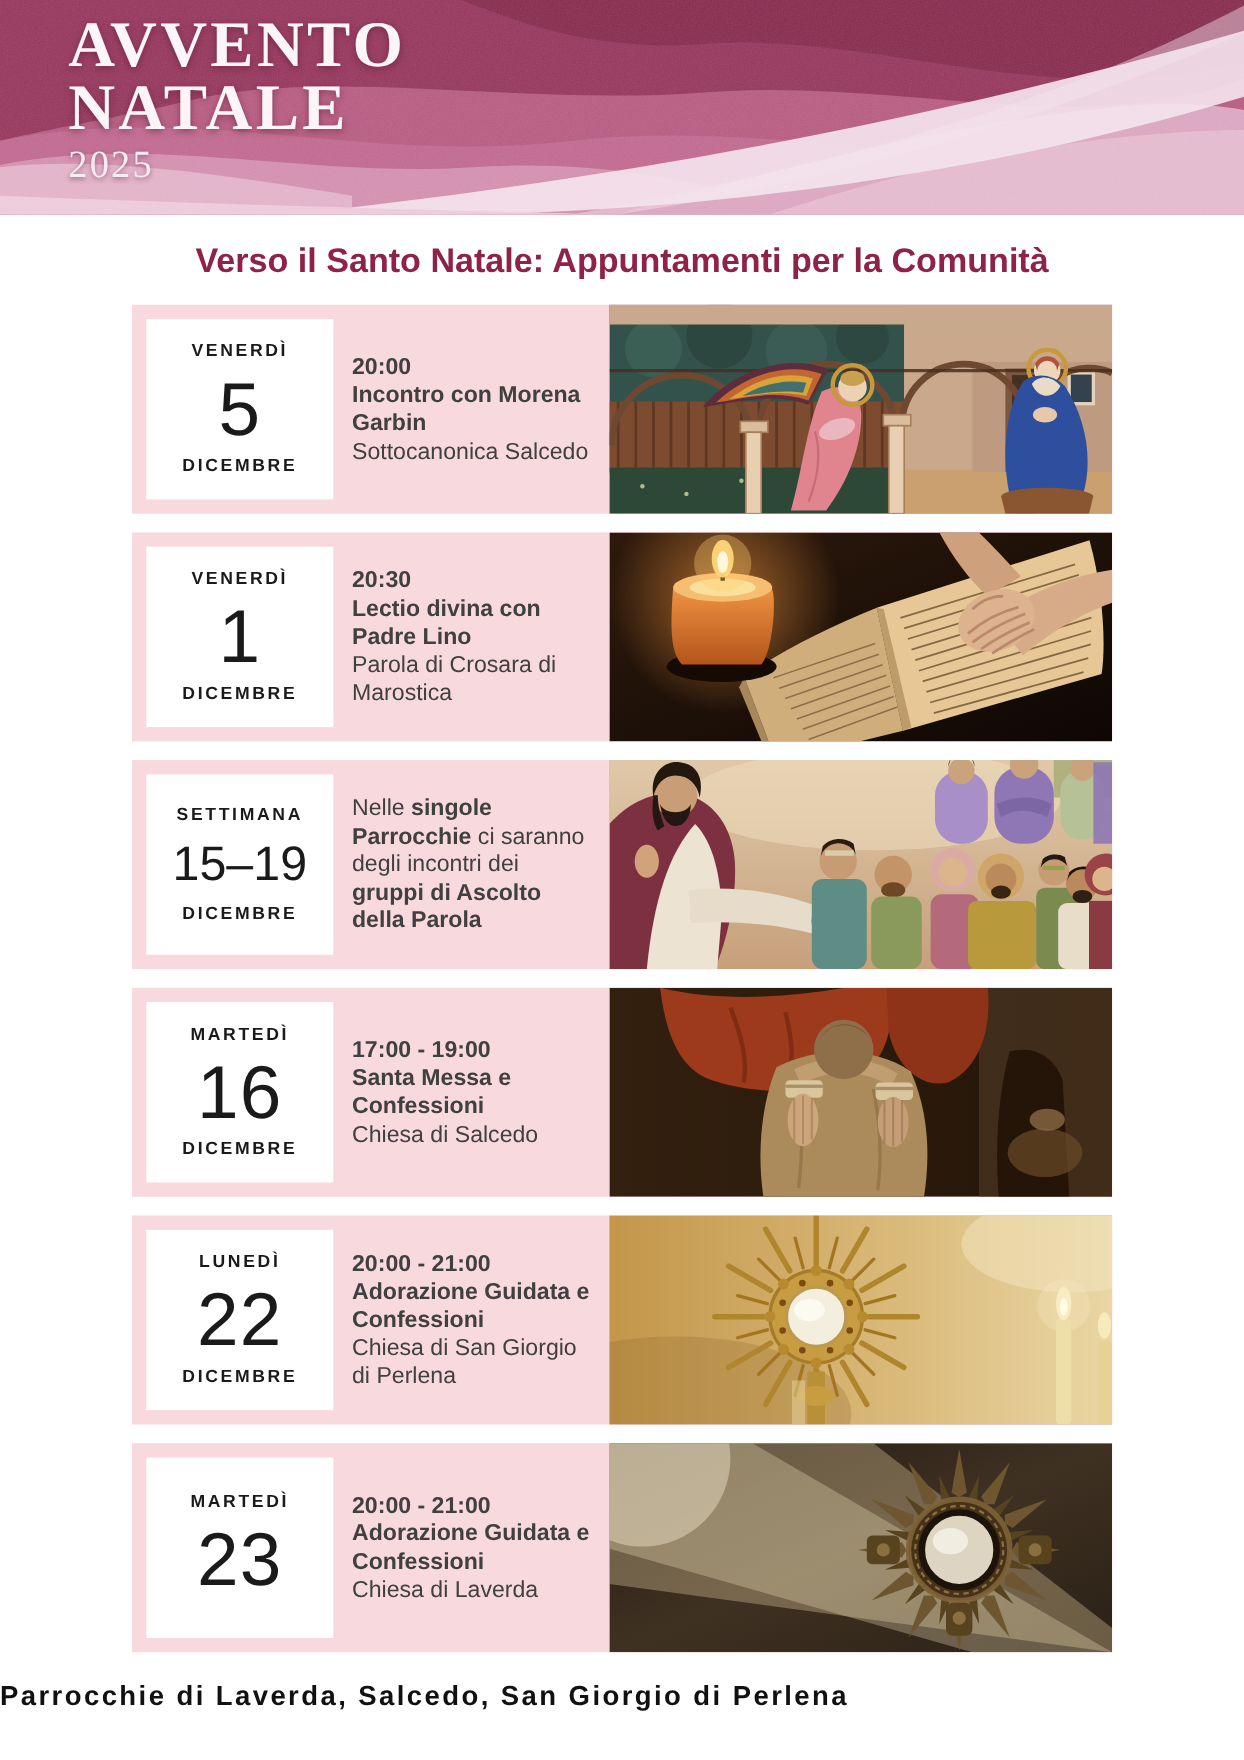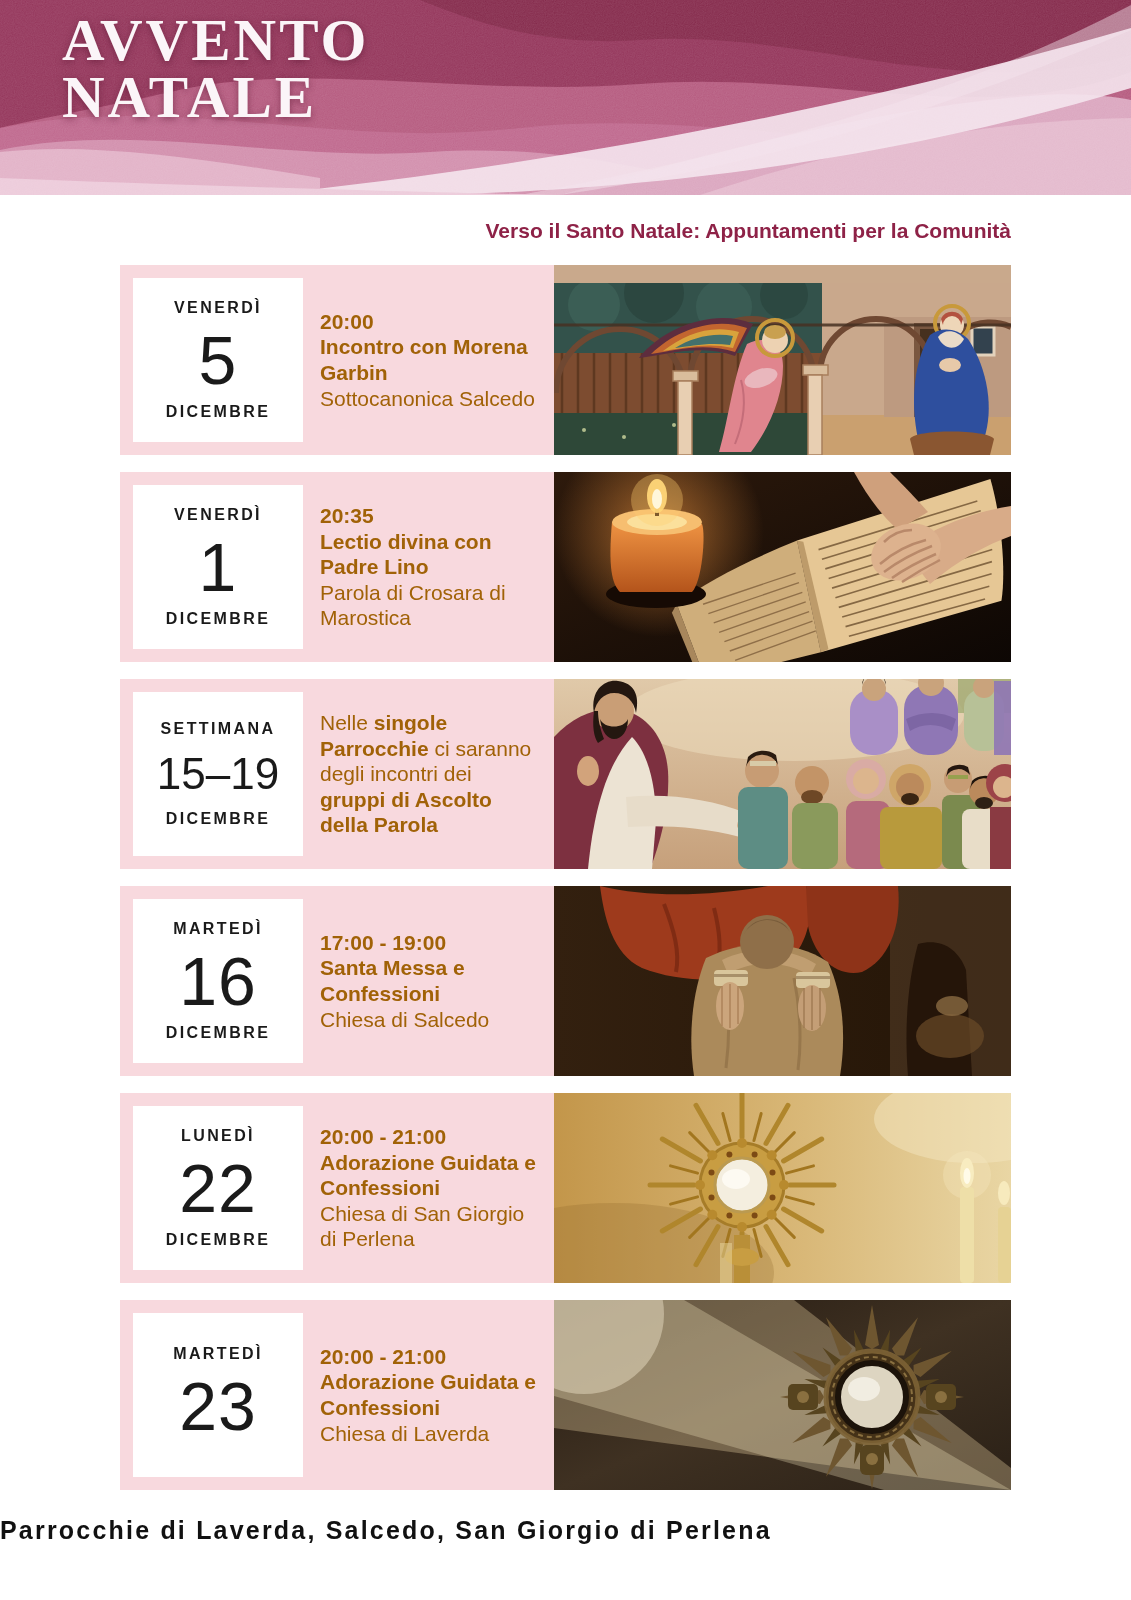--- a/index.html
+++ b/index.html
@@ -21,21 +21,21 @@
   }
   .h-year{
     font-family:"Liberation Serif","DejaVu Serif",serif;
     font-weight:400;font-size:35px;line-height:38px;letter-spacing:2px;
     margin-top:5px;color:#f6ebf1;text-shadow:0 2px 5px rgba(88,18,46,.5);
   }
 
   
   .page-title{
     width:891px;margin:24px auto 22px auto;
-    font-size:21px;font-weight:700;text-align:right;
+    font-size:31px;font-weight:700;text-align:center;
     color:var(--accent,#8e2247);
   }
 
   
   .events{width:891px;margin:0 auto;}
   .event{
     display:flex;height:190px;margin-bottom:17px;
     background:var(--row-bg,#f8d9de);
     justify-content:flex-end;
   }
@@ -47,21 +47,21 @@
   }
   .weekday,.month{
     font-size:16px;font-weight:700;letter-spacing:2.4px;line-height:22px;
   }
   .day{
     font-size:68px;font-weight:300;line-height:74px;letter-spacing:1px;margin:4px 0;
   }
   .day.small{font-size:44px;line-height:60px;letter-spacing:0;}
   .event-body{
     flex:1 1 auto;display:flex;flex-direction:column;justify-content:center;
-    padding:0 14px 0 17px;color:#a16207;font-size:21px;line-height:1.22;
+    padding:0 14px 0 17px;color:#404040;font-size:21px;line-height:1.22;
   }
   .tline{min-height:0;}
   .tline .bold{font-weight:700;}
   .event-image{
     flex:0 0 457px;width:457px;height:190px;overflow:hidden;background:#caa;
   }
   .event-image svg{display:block;width:100%;height:100%;}
 
   
   .footer{
@@ -91,20 +91,21 @@
       <path d="M700,195 C840,148 990,120 1131,118 V195 Z" fill="#e3b7cb"></path>
       <path d="M520,195 C760,150 960,95 1131,5 L1131,30 C900,130 700,175 560,195 Z" fill="#f3e2eb" opacity=".45"></path>
       <path d="M260,195 C520,168 820,118 1131,28 L1131,88 C860,170 600,192 420,195 Z" fill="#f3e2eb" opacity=".92"></path>
       <path d="M0,152 C90,142 200,158 320,178 L320,195 H0 Z" fill="#e2b3c8" opacity=".9"></path>
       <path d="M0,178 C200,186 420,192 560,195 H0 Z" fill="#ecc9d9"></path>
       <rect width="1131" height="195" filter="url(#grain)" opacity=".14"></rect>
     </svg>
     <div class="header-text">
       <div class="h-line">AVVENTO</div>
       <div class="h-line">NATALE</div>
+      <div class="h-year">2025</div>
     </div>
   </div>
 
   <div class="page-title">Verso il Santo Natale: Appuntamenti per la Comunità</div>
 
   <div class="events">
 
     <section class="event">
       <div class="date-box">
         <div class="weekday">VENERDÌ</div>
@@ -180,21 +181,21 @@
       </div>
     </section>
 
     <section class="event">
       <div class="date-box">
         <div class="weekday">VENERDÌ</div>
         <div class="day">1</div>
         <div class="month">DICEMBRE</div>
       </div>
       <div class="event-body">
-          <div class="tline"><span class="bold">20:35</span></div>
+          <div class="tline"><span class="bold">20:30</span></div>
           <div class="tline"><span class="bold">Lectio divina con Padre Lino</span></div>
           <div class="tline"><span>Parola di Crosara di Marostica</span></div>
         </div>
       <div class="event-image">
         <svg viewBox="0 0 457 190" preserveAspectRatio="none">
           <defs>
             <linearGradient id="b-bg" x1="0" y1="0" x2="1" y2="1">
               <stop offset="0" stop-color="#2e1a0c"></stop>
                 <stop offset="1" stop-color="#0d0704"></stop>
             </linearGradient>

